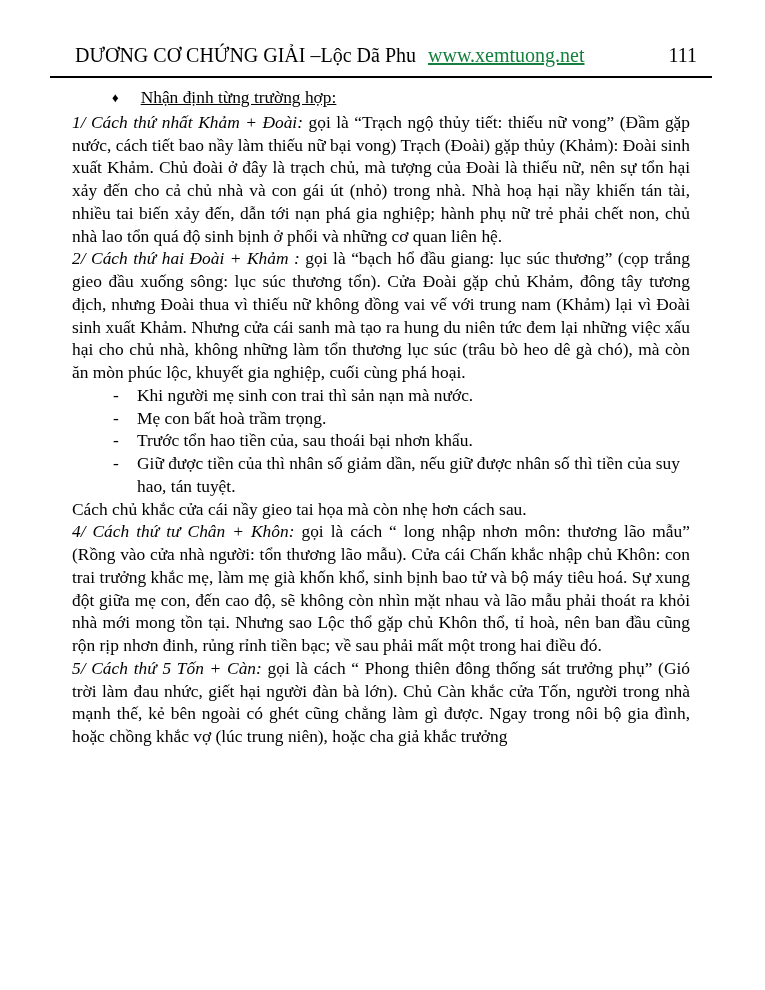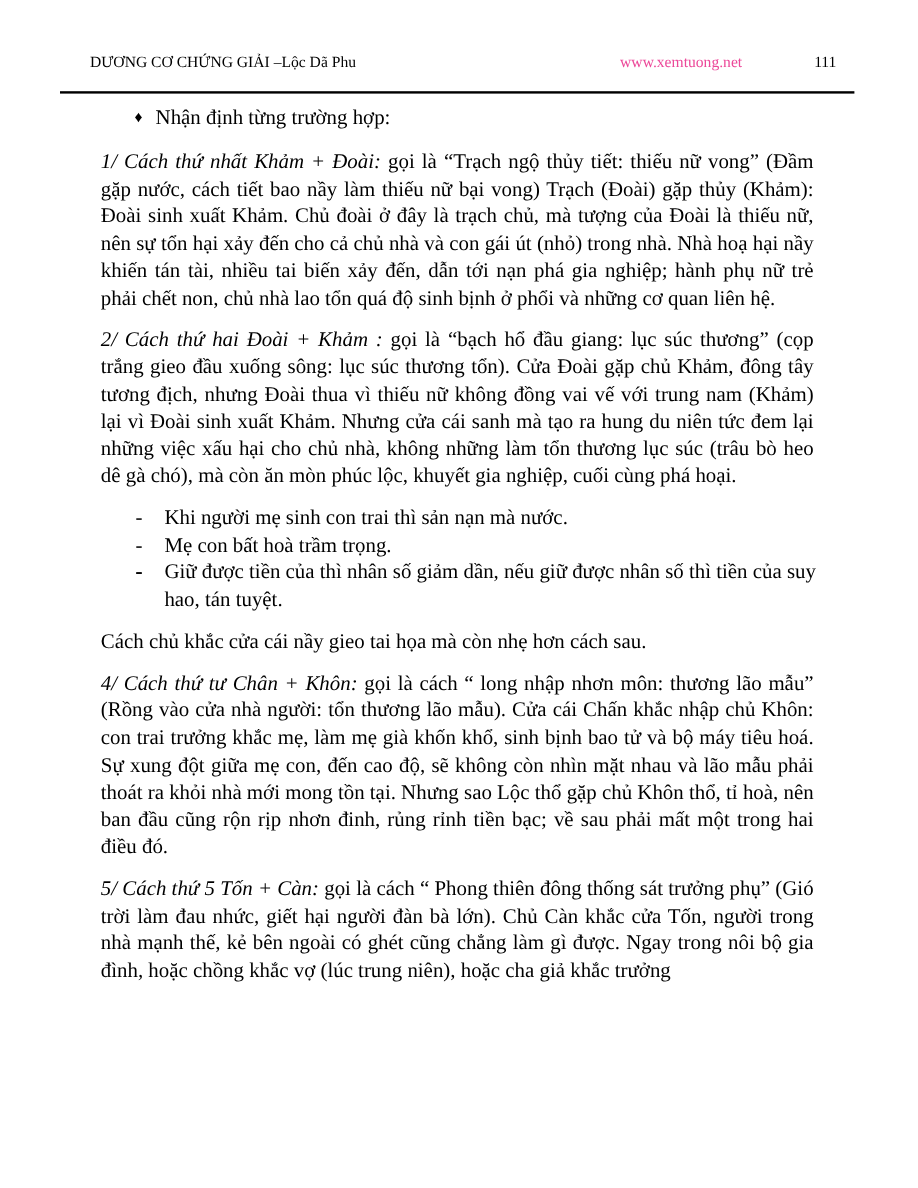--- a/index.html
+++ b/index.html
@@ -20,29 +20,30 @@
     height: 990px;
     background: #ffffff;
   }
   .header {
     position: absolute;
     top: 44px;
     left: 75px;
     right: 68px;
     display: flex;
     align-items: flex-end;
-    font-size: 13px;
+    font-size: 20px;
     white-space: nowrap;
   }
   .header-title {
     flex: 1;
   }
   .header-link {
-    color: #ec4899;
-    margin-right: 60px;
+    color: #15803d;
+    text-decoration: underline;
+    margin-right: 84px;
     cursor: pointer;
   }
   .page-number {
     color: #000000;
   }
   .rule {
     position: absolute;
     top: 76px;
     left: 50px;
     width: 662px;
@@ -63,23 +64,25 @@
     padding-left: 40px;
     text-align: left;
   }
   .bullet {
     display: inline-block;
     font-size: 13px;
     margin-right: 11px;
     transform: translateY(-1px);
   }
   .heading-text {
+    text-decoration: underline;
+    margin-left: 11px;
   }
   .para, .note {
-    margin: 12px;
+    margin: 0;
     padding: 0;
   }
   .para em {
     font-style: italic;
   }
   .list {
     margin: 0;
   }
   .list-item {
     position: relative;
@@ -112,21 +115,21 @@
     </div>
 
     <p class="para"><em>1/ Cách thứ nhất Khảm + Đoài:</em><span> gọi là “Trạch ngộ thủy tiết: thiếu nữ vong” (Đầm gặp nước, cách tiết bao nầy làm thiếu nữ bại vong) Trạch (Đoài) gặp thủy (Khảm): Đoài sinh xuất Khảm. Chủ đoài ở đây là trạch chủ, mà tượng của Đoài là thiếu nữ, nên sự tổn hại xảy đến cho cả chủ nhà và con gái út (nhỏ) trong nhà. Nhà hoạ hại nầy khiến tán tài, nhiều tai biến xảy đến, dẫn tới nạn phá gia nghiệp; hành phụ nữ trẻ phải chết non, chủ nhà lao tổn quá độ sinh bịnh ở phổi và những cơ quan liên hệ.</span></p>
 
     <p class="para"><em>2/ Cách thứ hai Đoài + Khảm :</em><span> gọi là “bạch hổ đầu giang: lục súc thương” (cọp trắng gieo đầu xuống sông: lục súc thương tổn). Cửa Đoài gặp chủ Khảm, đông tây tương địch, nhưng Đoài thua vì thiếu nữ không đồng vai vế với trung nam (Khảm) lại vì Đoài sinh xuất Khảm. Nhưng cửa cái sanh mà tạo ra hung du niên tức đem lại những việc xấu hại cho chủ nhà, không những làm tổn thương lục súc (trâu bò heo dê gà chó), mà còn ăn mòn phúc lộc, khuyết gia nghiệp, cuối cùng phá hoại.</span></p>
 
 
     <div class="list">
       <div class="list-item"><span class="dash">-</span><span>Khi người mẹ sinh con trai thì sản nạn mà nước.</span></div>
       <div class="list-item"><span class="dash">-</span><span>Mẹ con bất hoà trầm trọng.</span></div>
-      <div class="list-item"><span class="dash">-</span></div>
+      <div class="list-item"><span class="dash">-</span><span>Trước tổn hao tiền của, sau thoái bại nhơn khẩu.</span></div>
       <div class="list-item"><span class="dash">-</span><span>Giữ được tiền của thì nhân số giảm dần, nếu giữ được nhân số thì tiền của suy hao, tán tuyệt.</span></div>
     </div>
 
     <p class="note">Cách chủ khắc cửa cái nầy gieo tai họa mà còn nhẹ hơn cách sau.</p>
 
     <p class="para"><em>4/ Cách thứ tư Chân + Khôn:</em><span> gọi là cách “ long nhập nhơn môn: thương lão mẫu” (Rồng vào cửa nhà người: tổn thương lão mẫu). Cửa cái Chấn khắc nhập chủ Khôn: con trai trưởng khắc mẹ, làm mẹ già khốn khổ, sinh bịnh bao tử và bộ máy tiêu hoá. Sự xung đột giữa mẹ con, đến cao độ, sẽ không còn nhìn mặt nhau và lão mẫu phải thoát ra khỏi nhà mới mong tồn tại. Nhưng sao Lộc thổ gặp chủ Khôn thổ, tỉ hoà, nên ban đầu cũng rộn rịp nhơn đinh, rủng rỉnh tiền bạc; về sau phải mất một trong hai điều đó.</span></p>
 
     <p class="para"><em>5/ Cách thứ 5 Tốn + Càn:</em><span> gọi là cách “ Phong thiên đông thống sát trưởng phụ” (Gió trời làm đau nhức, giết hại người đàn bà lớn). Chủ Càn khắc cửa Tốn, người trong nhà mạnh thế, kẻ bên ngoài có ghét cũng chẳng làm gì được. Ngay trong nôi bộ gia đình, hoặc chồng khắc vợ (lúc trung niên), hoặc cha giả khắc trưởng</span></p>
 
   </div>

